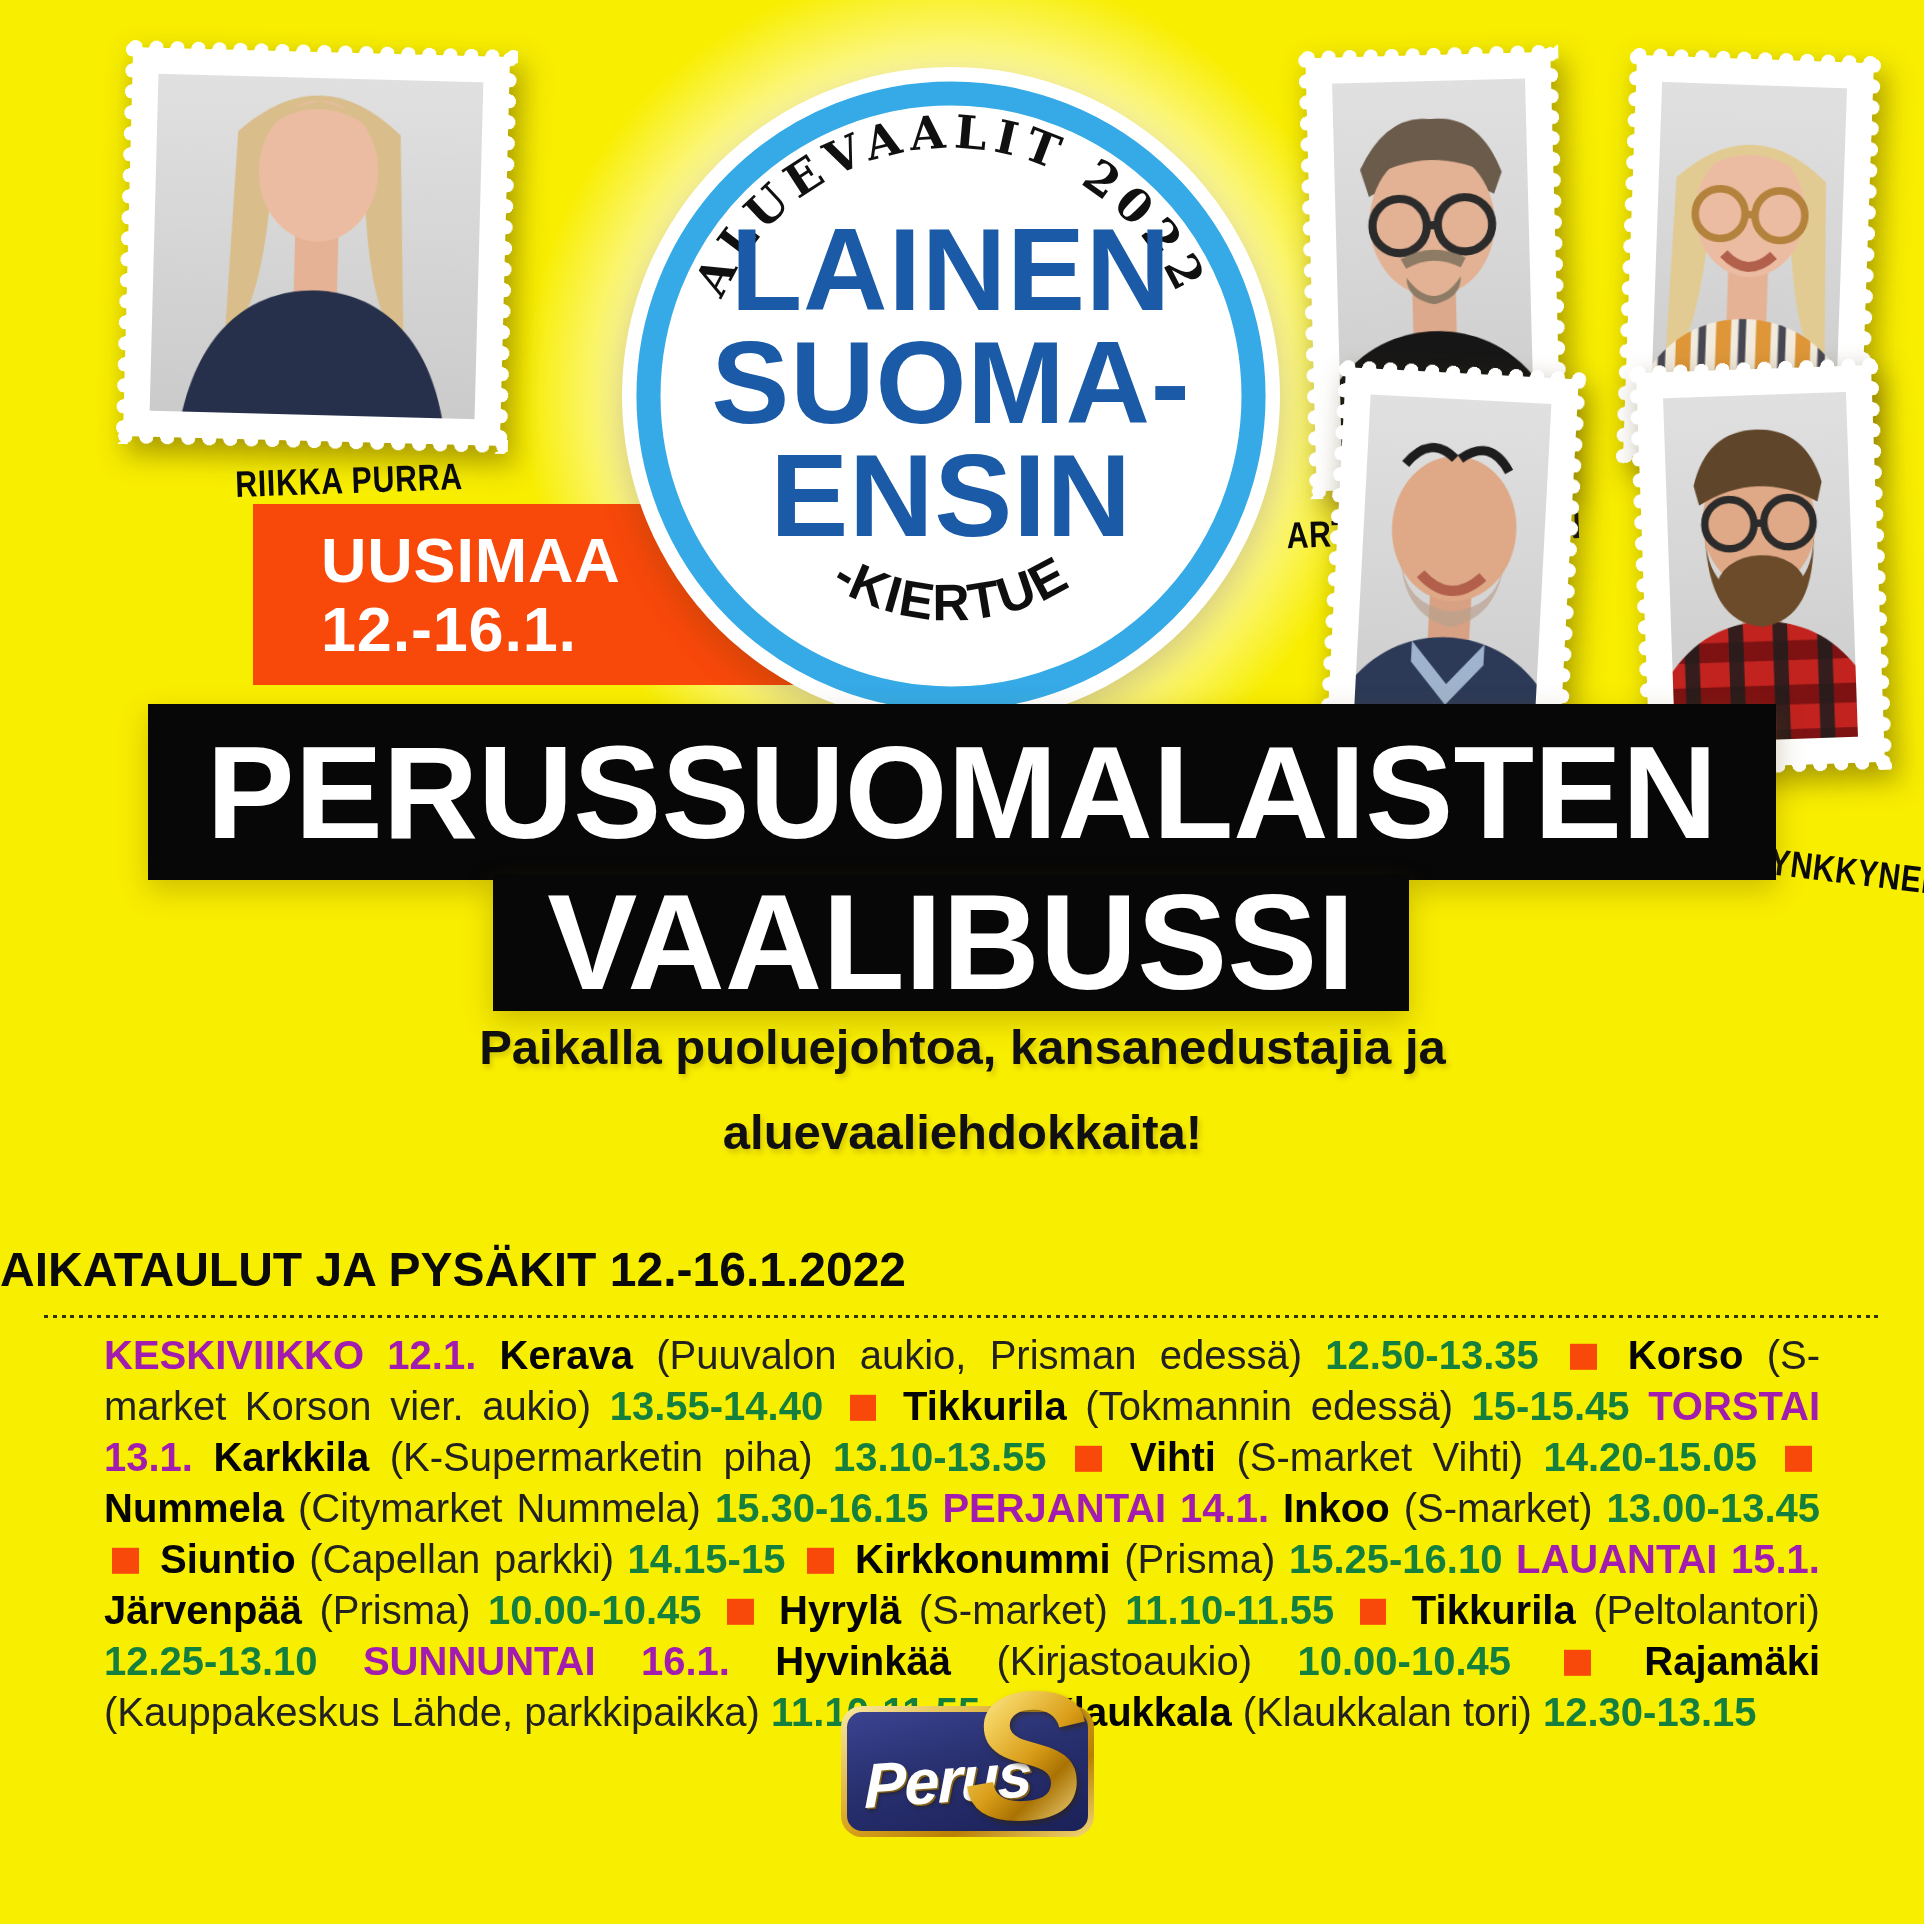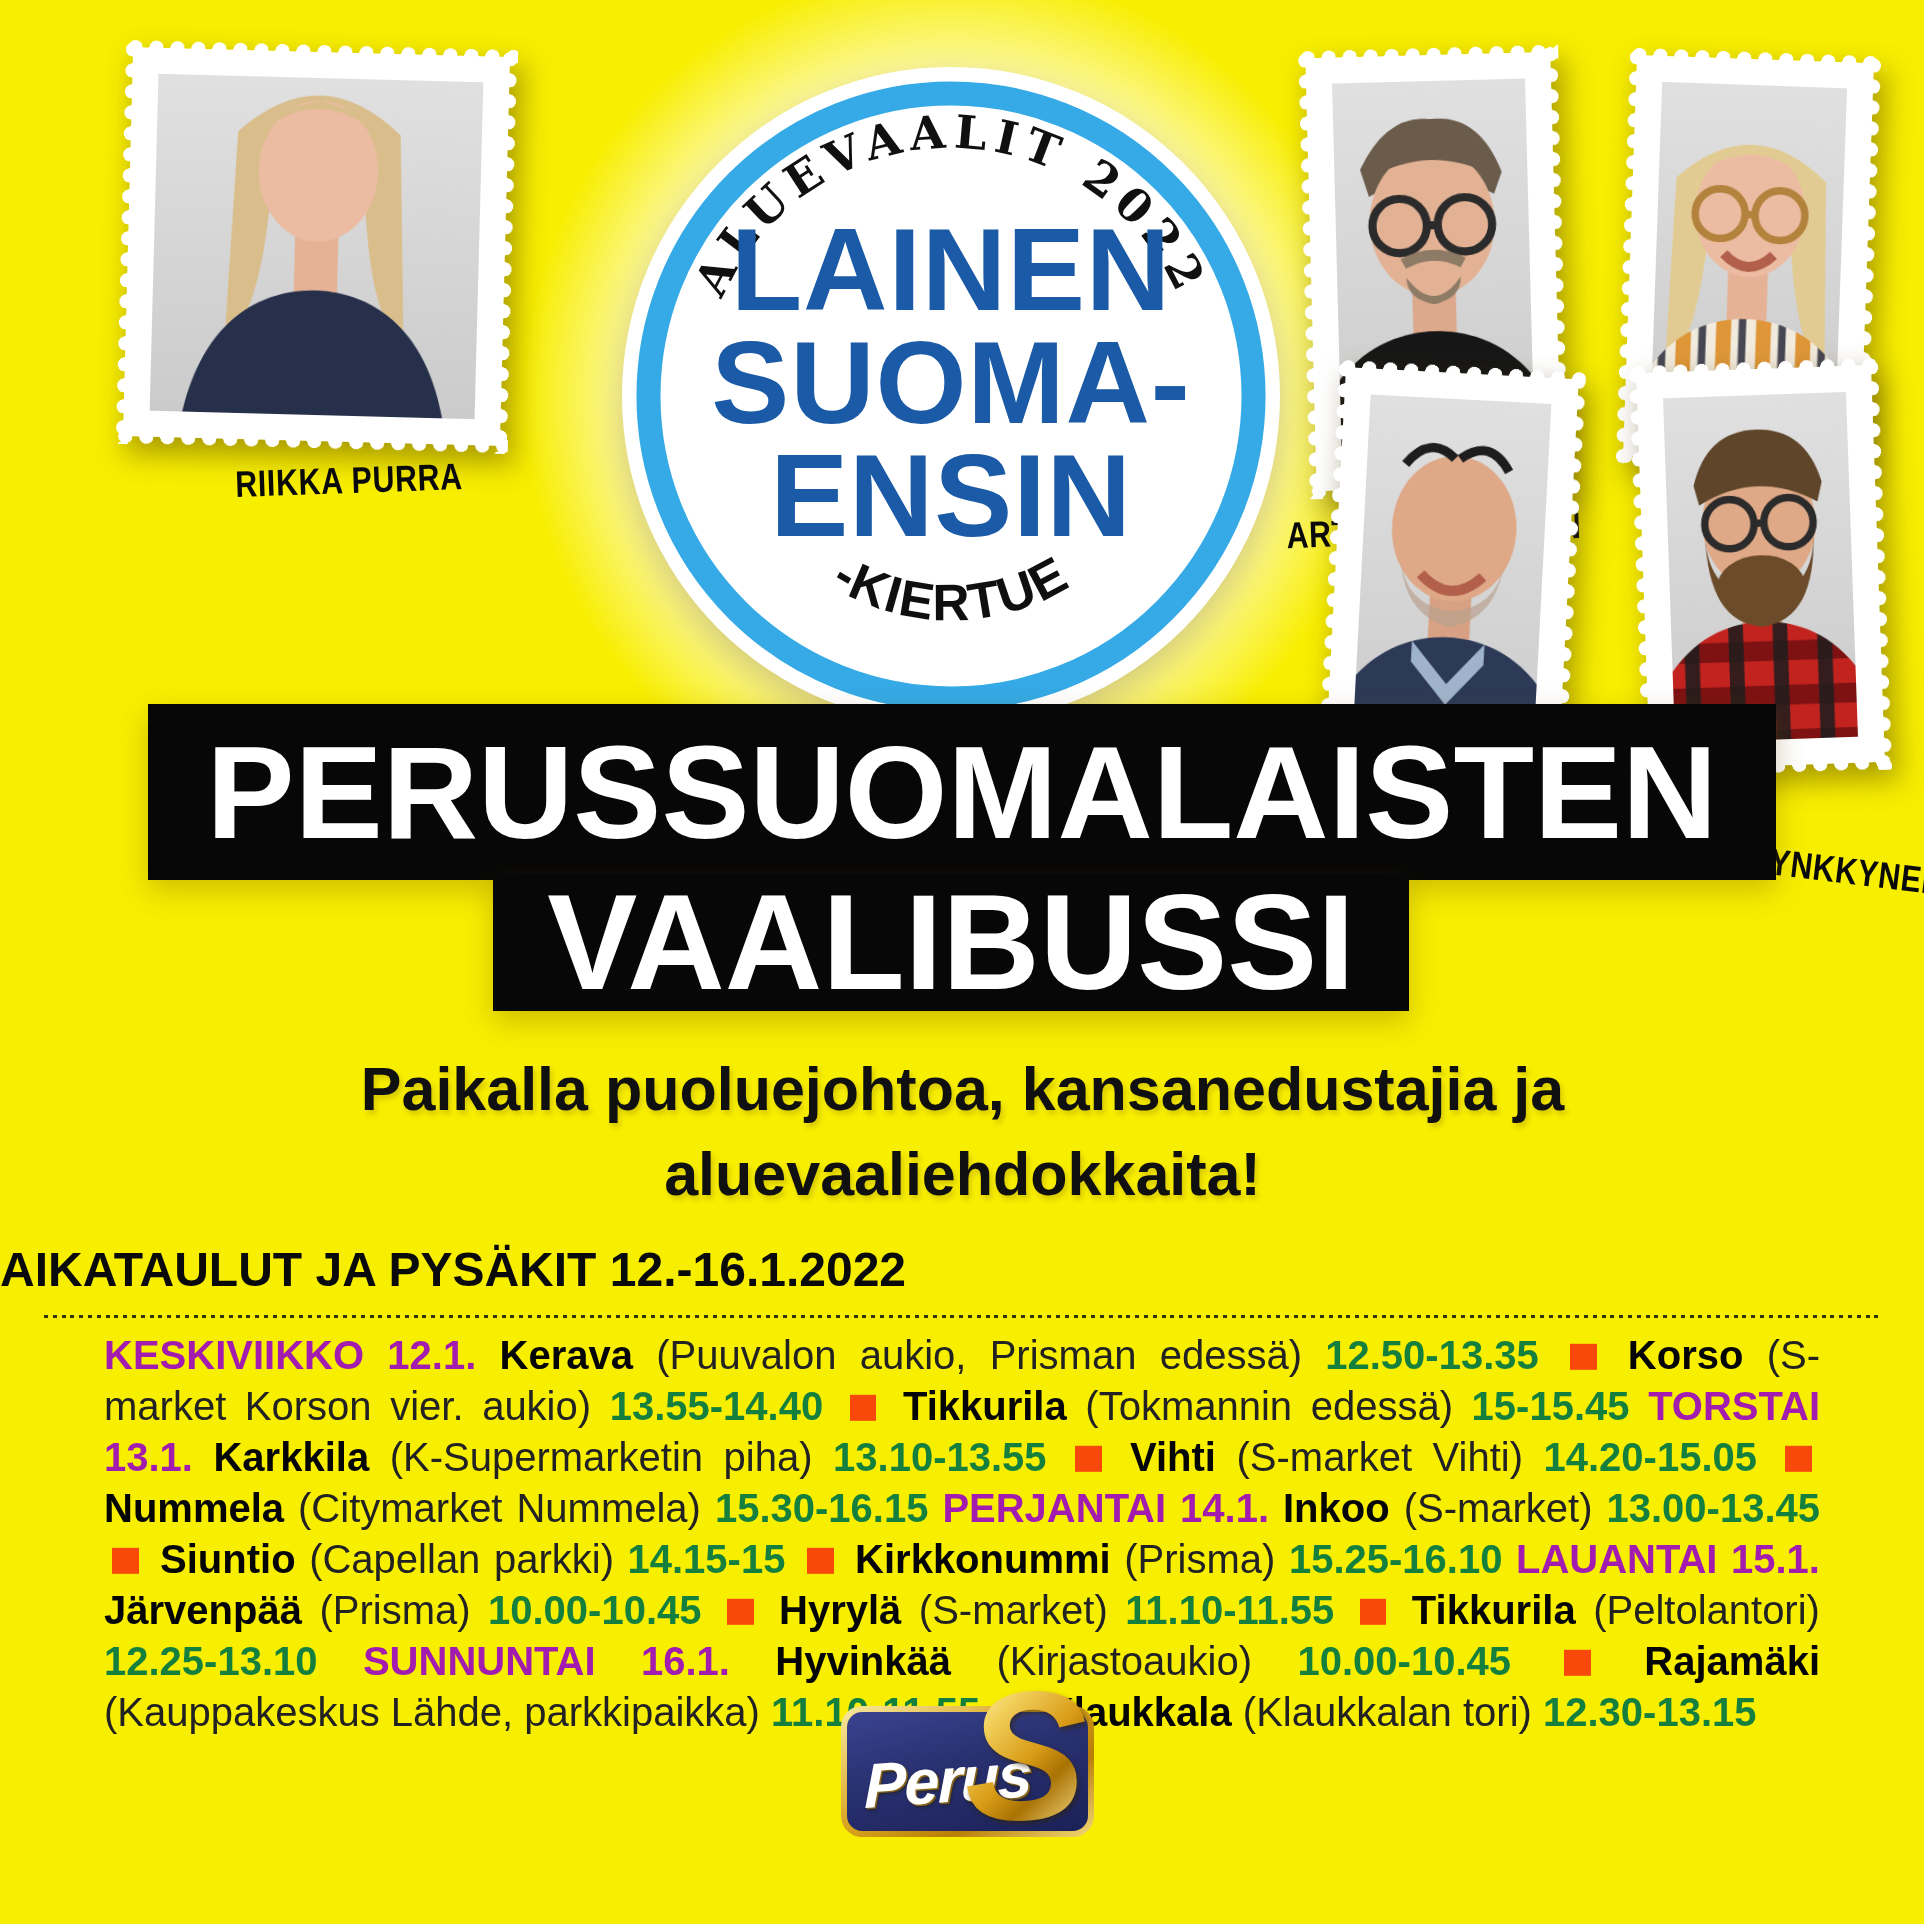--- a/index.html
+++ b/index.html
@@ -48,22 +48,22 @@
   }
   
   .banner{position:absolute;background:#070707;display:flex;align-items:center;justify-content:center;box-shadow:0 11.2px 27px rgba(110,80,0,.30);}
   .banner-1{left:148px;top:704px;width:1628px;height:176px;}
   .banner-2{left:493px;top:874px;width:916px;height:137px;}
   .banner span{color:#FFFFFF;font-weight:800;white-space:nowrap;}
   .banner-1 span{font-size:132px;letter-spacing:0;}
   .banner-2 span{font-size:135px;letter-spacing:0;}
   
   .subtitle{
-    position:absolute;left:0;right:0;top:1047px;text-align:center;color:#101010;
-    font-size:61px;line-height:85px;font-weight:800;white-space:pre-line;letter-spacing:0;
+    position:absolute;left:0;right:0;top:1005px;text-align:center;color:#101010;
+    font-size:49px;line-height:85px;font-weight:800;white-space:pre-line;letter-spacing:0;
     text-shadow:2.4px 4px 5.6px rgba(120,95,0,.25);
   }
   .schedule-heading{
     position:absolute;left:0;right:0;top:1242px;text-align:left;color:#0A0A0A;
     font-size:48px;font-weight:800;letter-spacing:0;
   }
   .dotted-rule{
     position:absolute;left:44px;right:44px;top:1315px;height:3.2px;
     background:repeating-linear-gradient(90deg,#33330A 0 4px,transparent 4px 8.8px);
   }
@@ -112,20 +112,24 @@
         <path d="M30 36 Q60 8 90 36 L93 112 Q80 106 77 54 Q60 64 43 54 Q40 106 27 112 Z" fill="#D9BE8C"></path>
         <rect x="52" y="72" width="16" height="24" fill="#E5B296"></rect>
         <path d="M12 140 C20 102 44 94 60 94 C76 94 100 102 108 140 Z" fill="#26304A"></path>
         <ellipse cx="60" cy="50" rx="22" ry="26" fill="#ECBCA2"></ellipse>
         <path d="M36 38 Q60 16 84 38 Q84 30 60 24 Q36 30 36 38 Z" fill="#D9BE8C"></path>
       </svg>
     </div>
   </div>
   <div class="stamp-label" style="left:349px;top:481px;transform:translate(-50%,-50%) rotate(-2deg) scaleX(.82);">RIIKKA PURRA</div>
 
+  <div class="region-box">
+    <div>UUSIMAA</div>
+    <div>12.-16.1.</div>
+  </div>
 
   <div class="badge">
     <div class="badge-disc"></div>
     <svg class="ring" viewBox="0 0 820 820">
       <circle cx="410" cy="410" r="377" fill="none" stroke="#35AAE6" stroke-width="30"></circle>
       <path id="arcTop" d="M 119 304 A 310 310 0 0 1 701 304" fill="none"></path>
       <path id="arcBottom" d="M 222 617 A 280 280 0 0 0 598 617" fill="none"></path>
       <text font-family="DejaVu Serif, serif" font-size="57" font-weight="700" fill="#101010" letter-spacing="9">
         <textPath href="#arcTop" startOffset="50%" text-anchor="middle">ALUEVAALIT 2022</textPath>
       </text>

